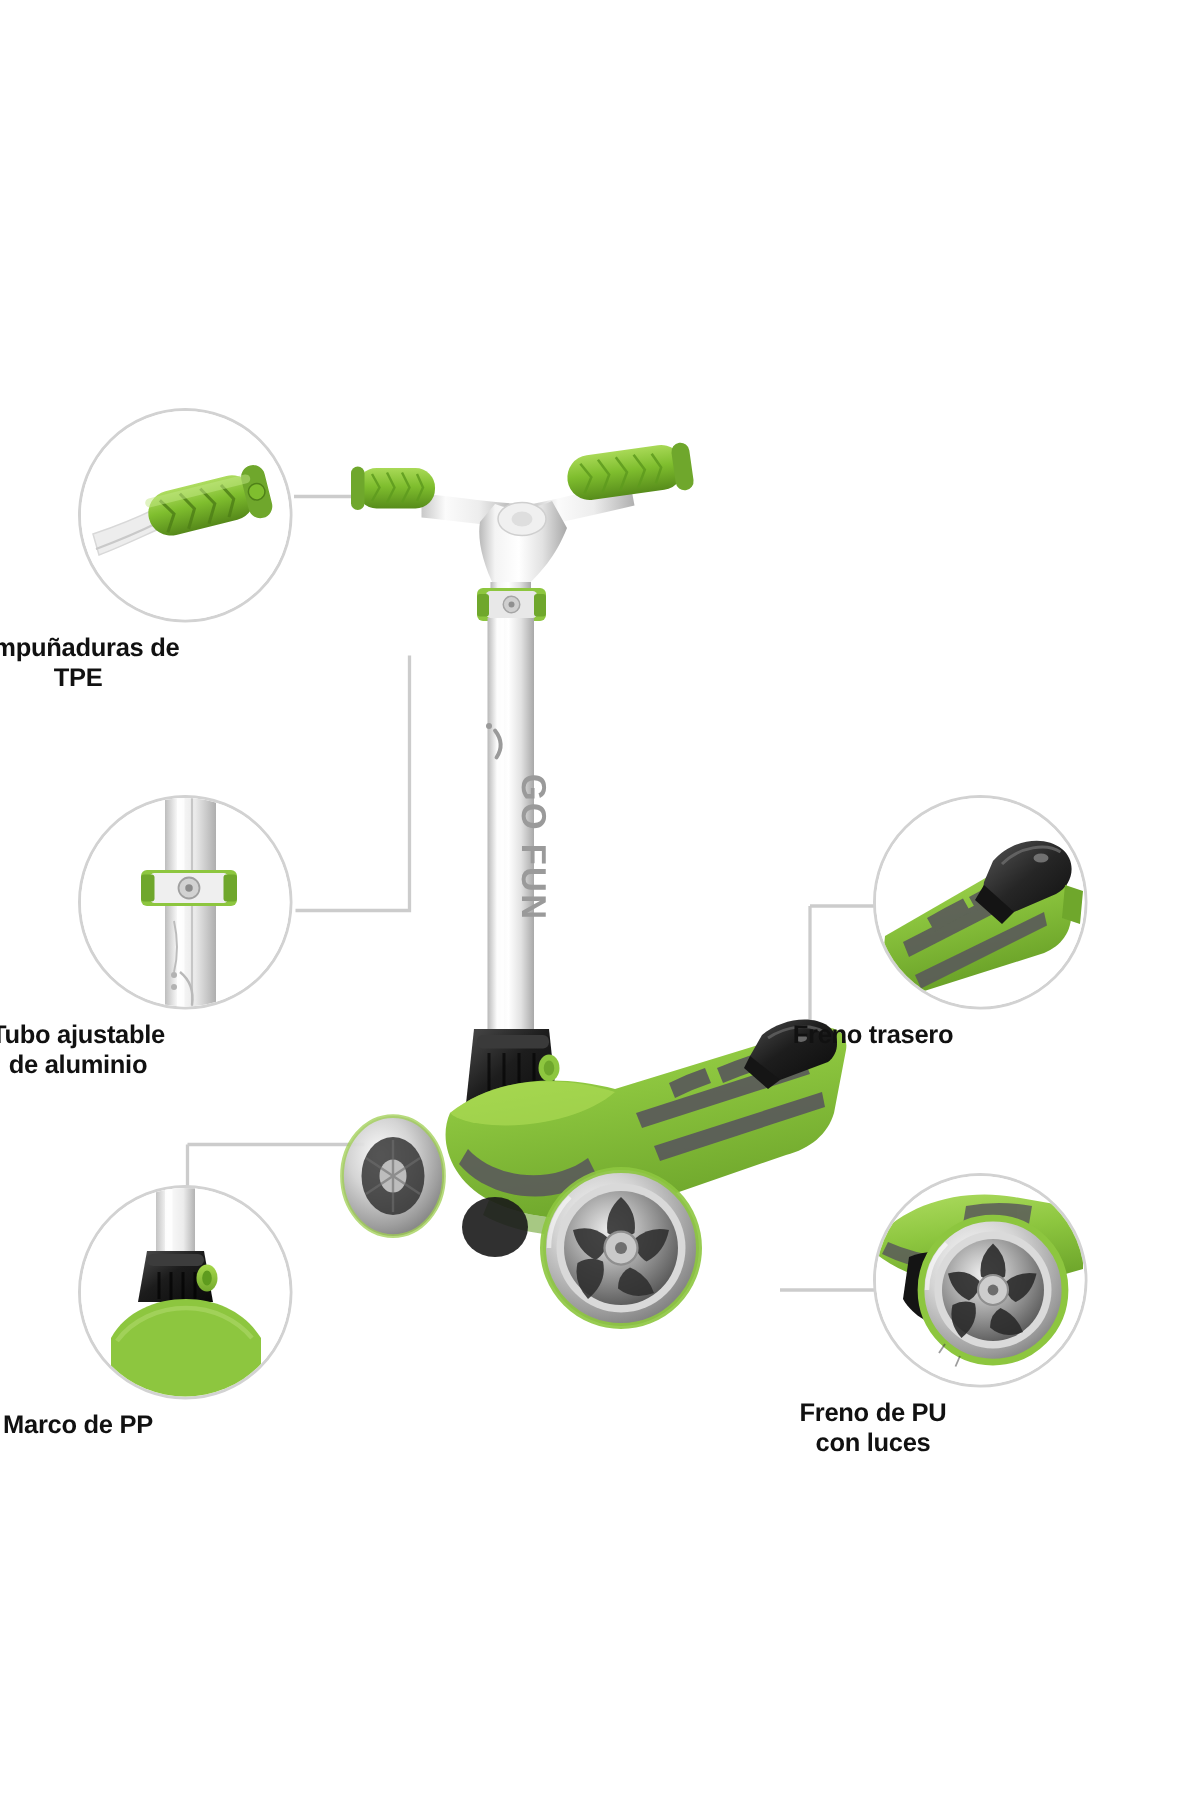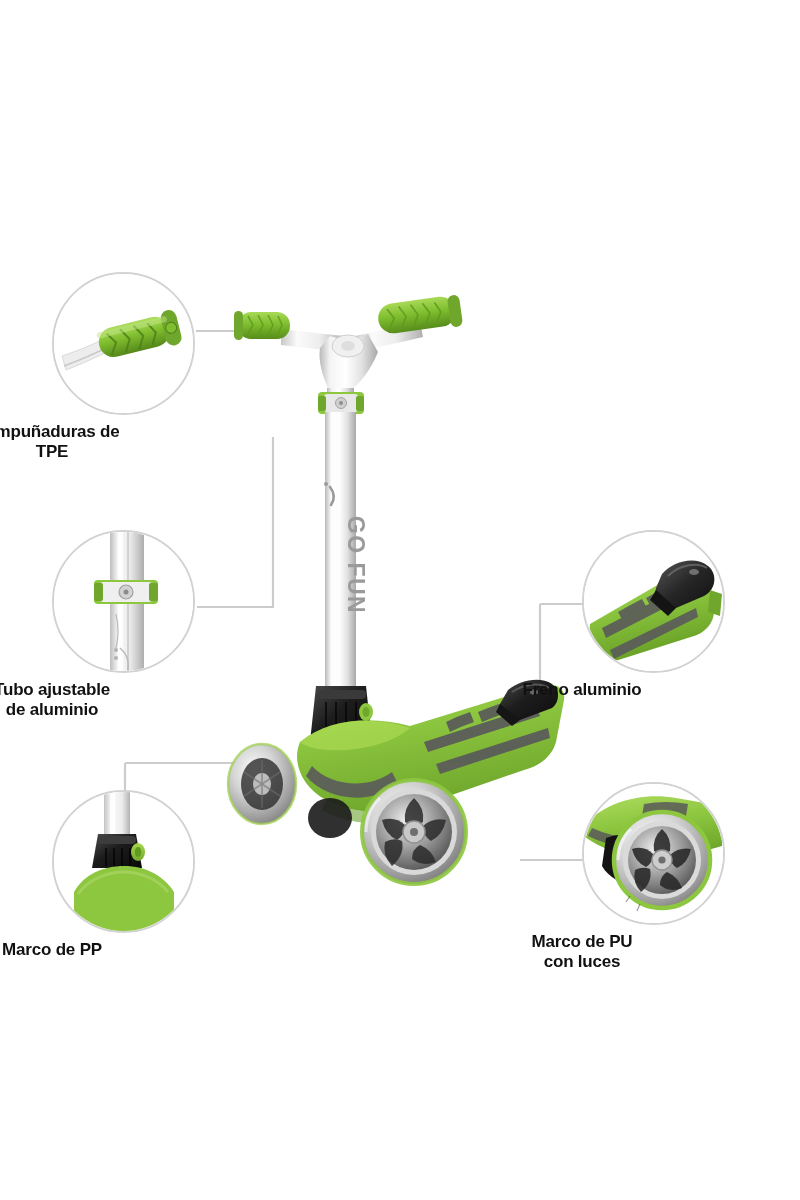--- a/index.html
+++ b/index.html
@@ -383,21 +383,21 @@
 
         <g>
           <path d="M 78 42 C 90 28 112 24 124 34 C 134 42 132 58 120 64 L 92 76 C 78 80 70 68 72 56 Z" fill="url(#b2)"></path>
           <path d="M 84 44 C 96 32 114 30 123 36" stroke="#6f6f6f" stroke-width="2" fill="none" opacity="0.75"></path>
           <ellipse cx="110" cy="40" rx="5" ry="3" fill="#7d7d7d" opacity="0.85"></ellipse>
           <path d="M 72 58 L 92 76 L 84 84 L 66 68 Z" fill="#141414"></path>
         </g>
         <path d="M 126 58 L 138 62 L 136 84 L 124 80 Z" fill="#6FA72C"></path>
       </svg>
     </div>
-    <div class="cap">Freno aluminio</div>
+    <div class="cap">Freno trasero</div>
   </div>
 
   <div class="callout" style="left:582px;top:782px;">
     <div class="bubble">
       <svg width="143" height="143" viewBox="0 0 143 143">
         <defs>
           <radialGradient id="w1" cx="0.38" cy="0.32" r="0.8">
             <stop offset="0%" stop-color="#fdfdfd"></stop>
             <stop offset="42%" stop-color="#d4d4d4"></stop>
             <stop offset="78%" stop-color="#9b9b9b"></stop>
@@ -437,17 +437,17 @@
         </g>
         <circle cx="78" cy="76" r="10" fill="#cdcdcd" stroke="#8f8f8f" stroke-width="1.4"></circle>
         <circle cx="78" cy="76" r="3.6" fill="#6d6d6d"></circle>
         <path d="M 34 76 a 44 44 0 0 1 13 -31" stroke="#ffffff" stroke-width="3" fill="none" opacity="0.6"></path>
         <g stroke="#3a3a3a" stroke-width="1.2" opacity="0.5">
           <path d="M 46 112 l -4 6"></path>
           <path d="M 56 120 l -3 7"></path>
         </g>
       </svg>
     </div>
-    <div class="cap">Marco de PU
+    <div class="cap">Freno de PU
 con luces</div>
   </div>
 
 </div>
 
 </body></html>

